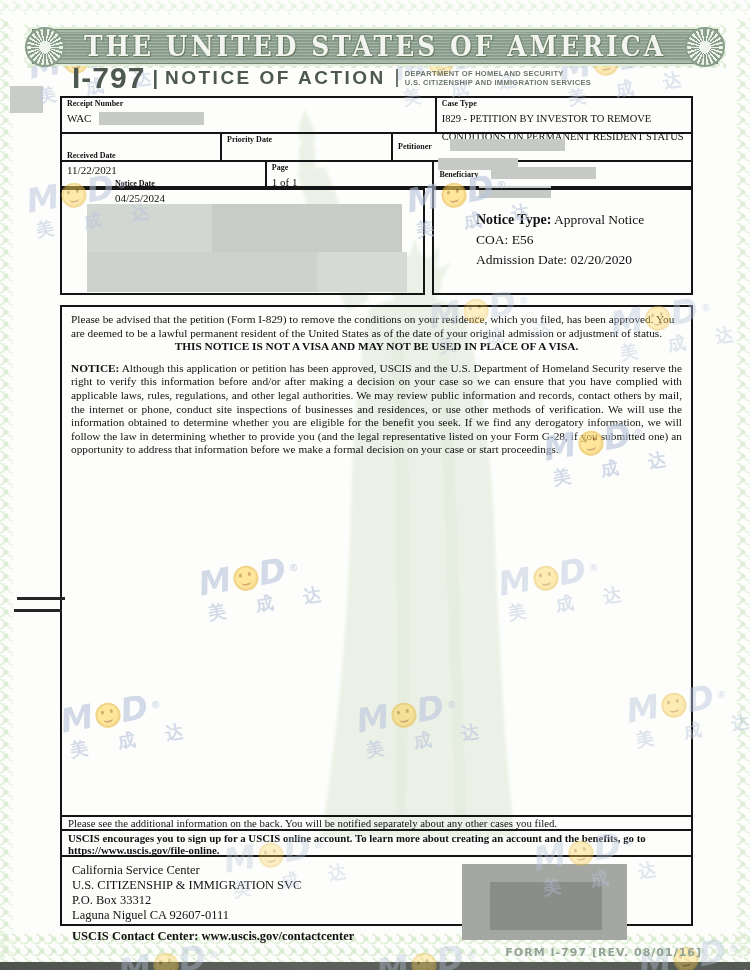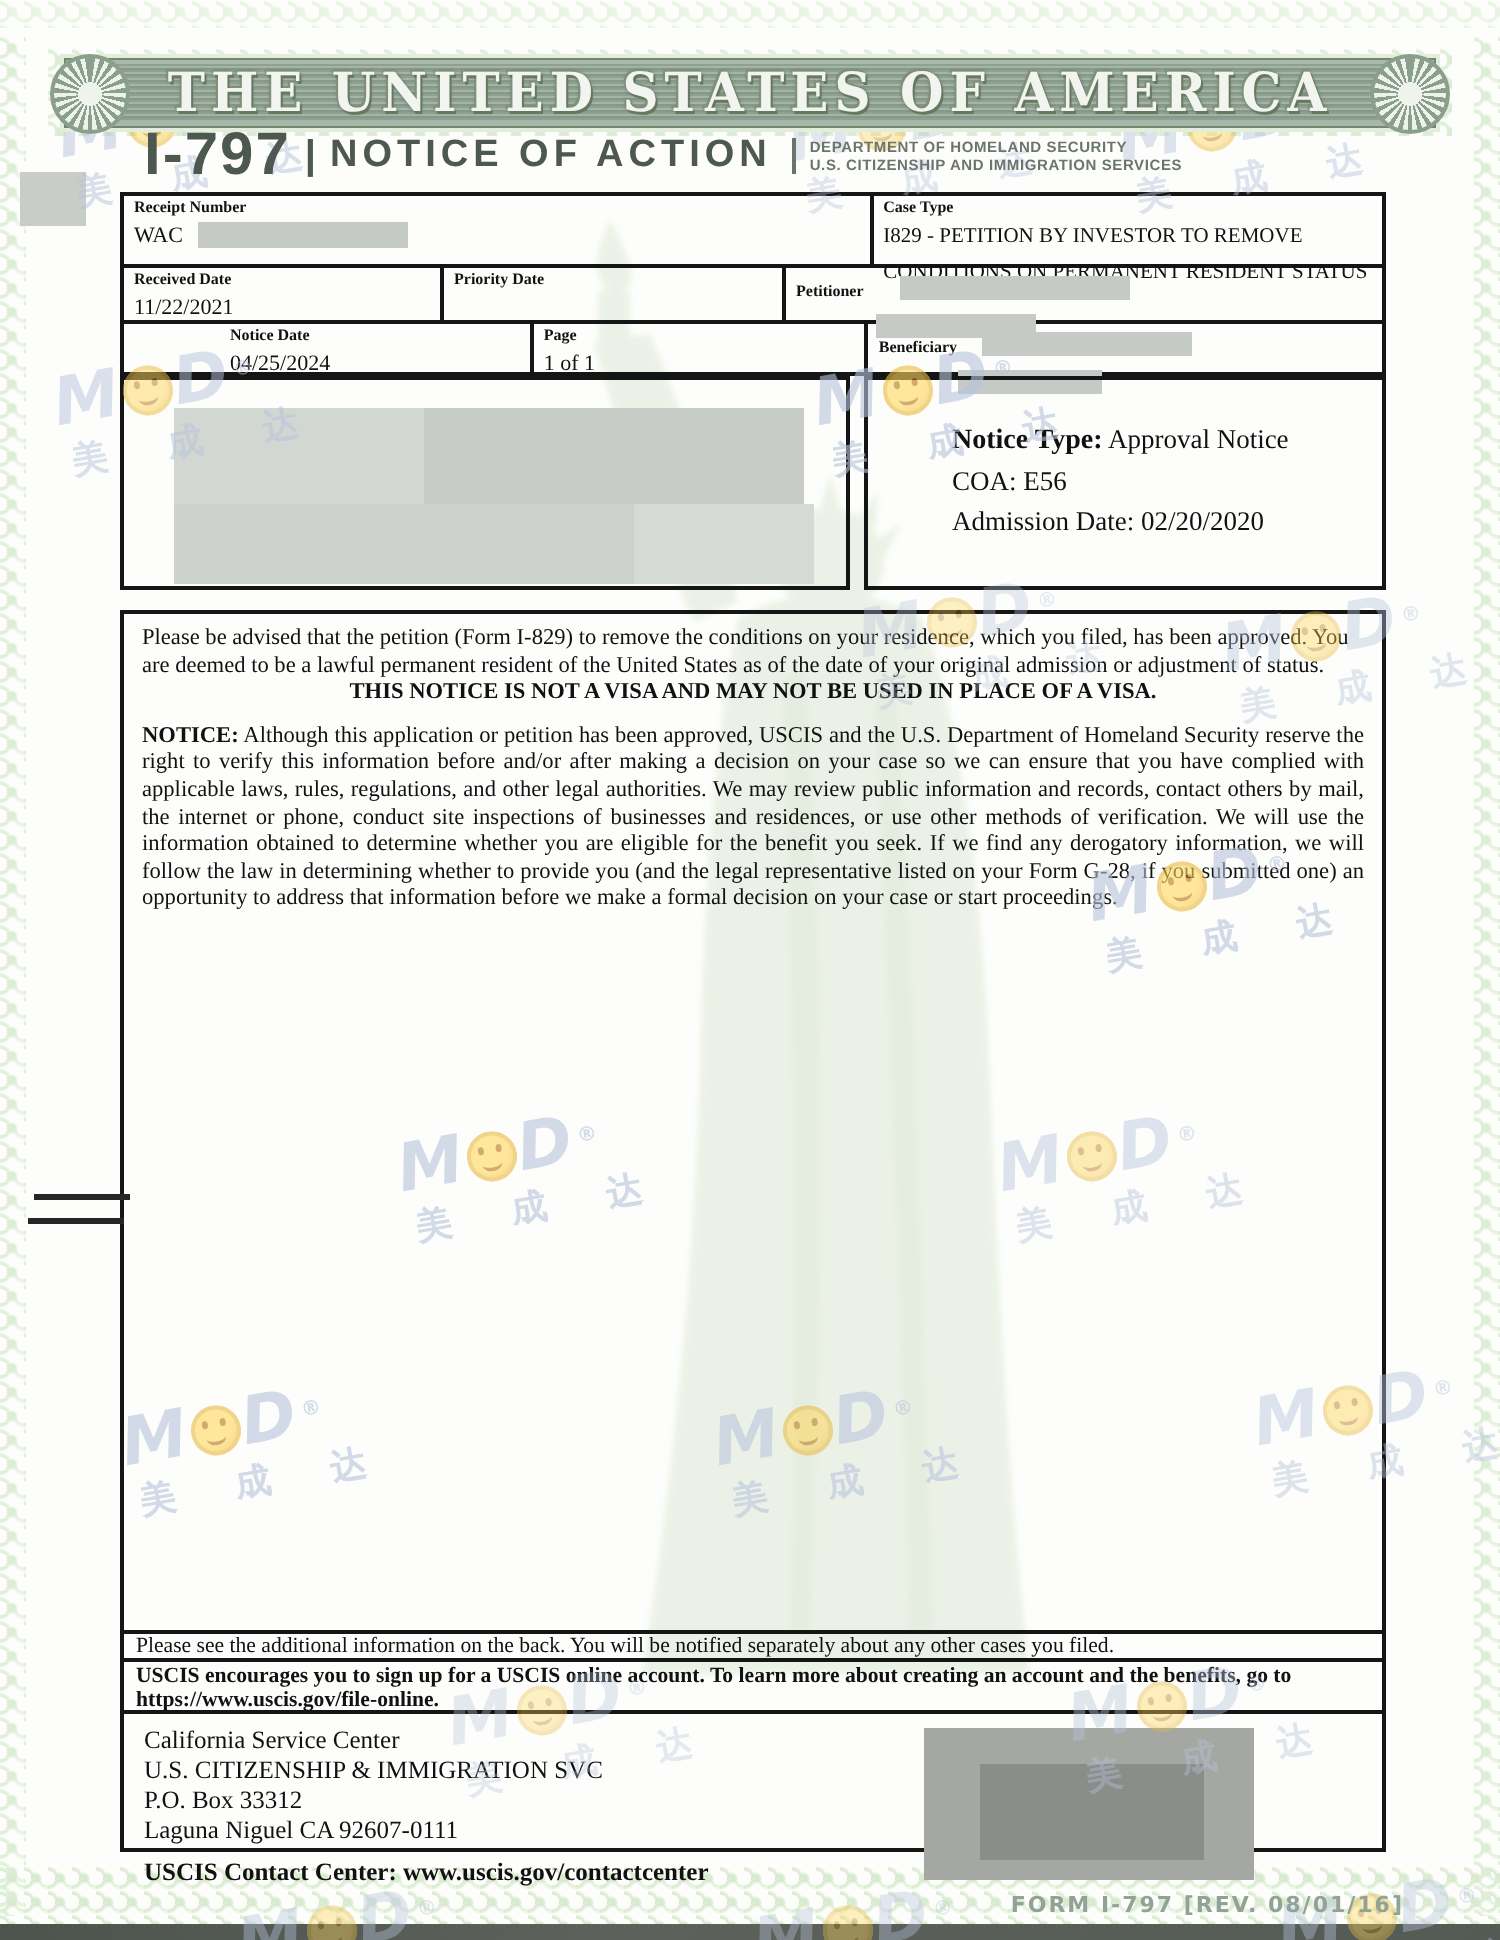--- a/index.html
+++ b/index.html
@@ -70,21 +70,21 @@
   
   #receipt-table { left:60px; top:96px; width:633px; border:2px solid #151515; z-index:3; }
   .trow { display:flex; }
   .trow + .trow { border-top:2px solid #151515; }
   .tcell { padding:1px 5px; }
   .tcell + .tcell { border-left:2px solid #151515; }
   .tlabel { font-size:8px; font-weight:bold; line-height:9px; display:block; }
   .tvalue { font-size:11px; line-height:13px; }
   .r1 { height:34px; } .r2 { height:28px; } .r3 { height:26px;padding-left:48px; }
   .w-left { width:384px; } .w-right { width:264px; }
-  .w-c1 { width:158px; } .w-c2 { width:171px; }
+  .w-c1 { width:158px;margin-top:16px; } .w-c2 { width:171px; }
   #case-type-value { font-size:10.5px; line-height:12px; }
 
   
   #address-box { left:60px; top:188px; width:365px; height:107px; border:2px solid #151515; z-index:3; }
   #notice-type-box { left:432px; top:188px; width:261px; height:107px; border:2px solid #151515;
     z-index:3; padding:20px 0 0 42px; font-size:13.5px; line-height:20px; }
   #notice-type-box b { font-size:14px; }
   .addr-redact { position:absolute; }
 
   

